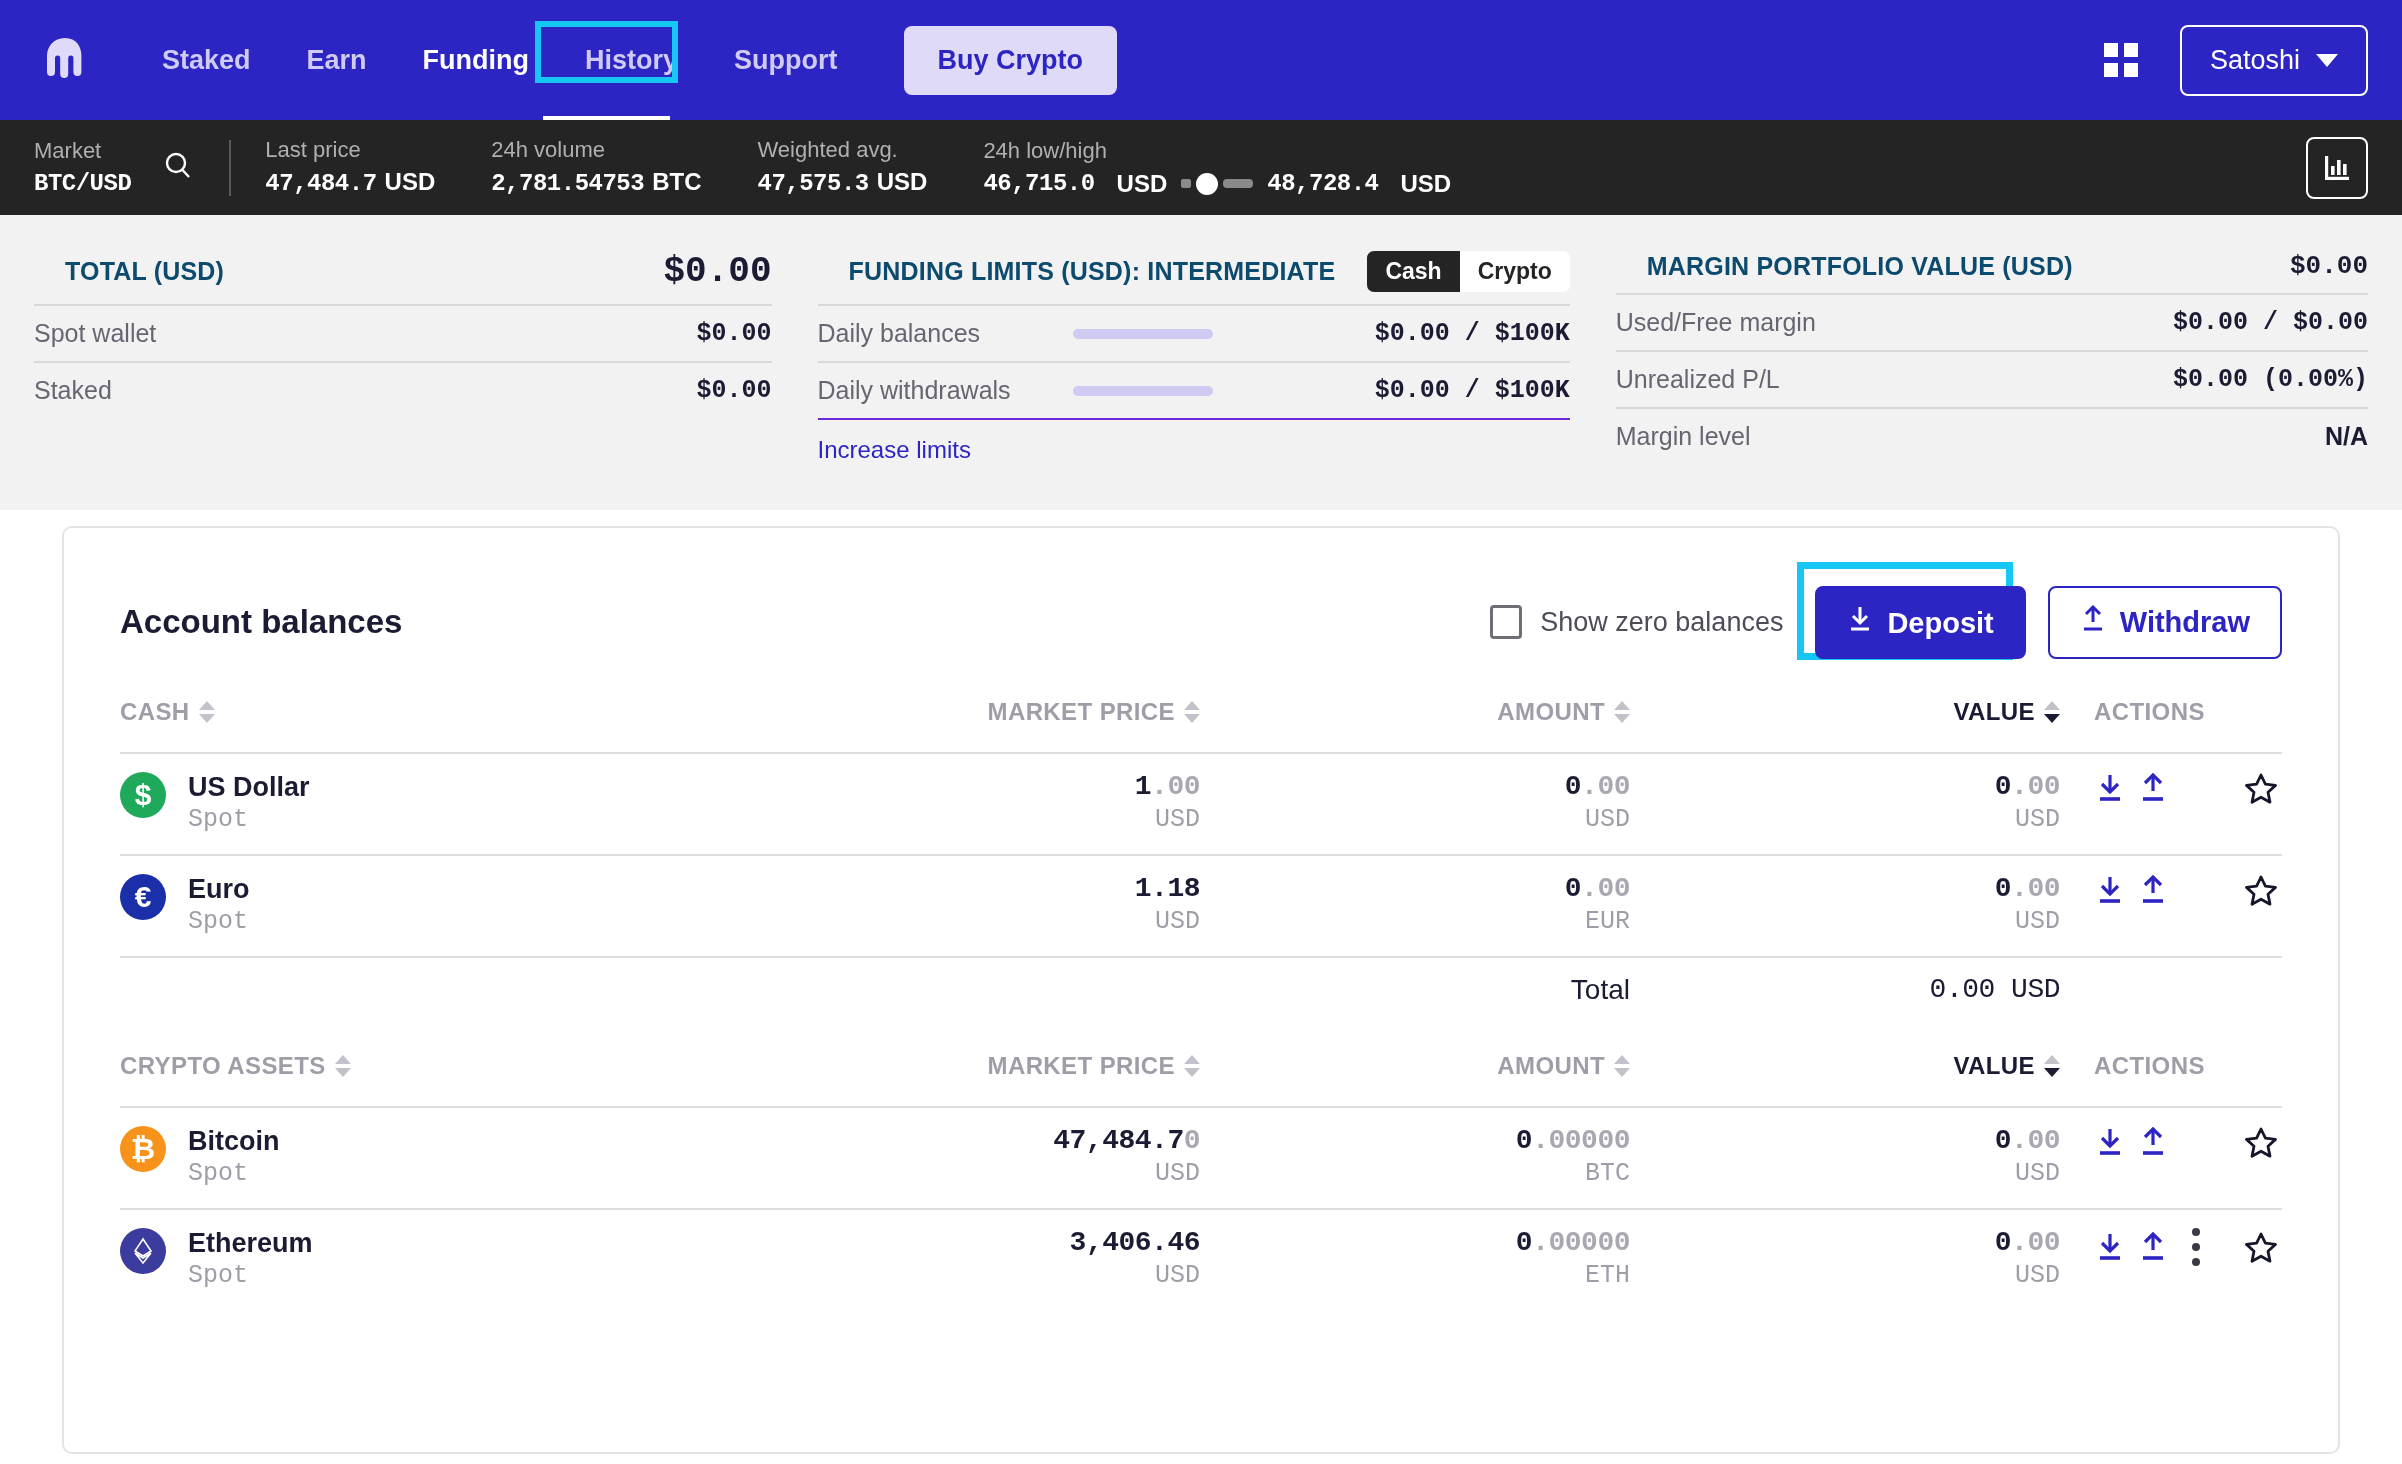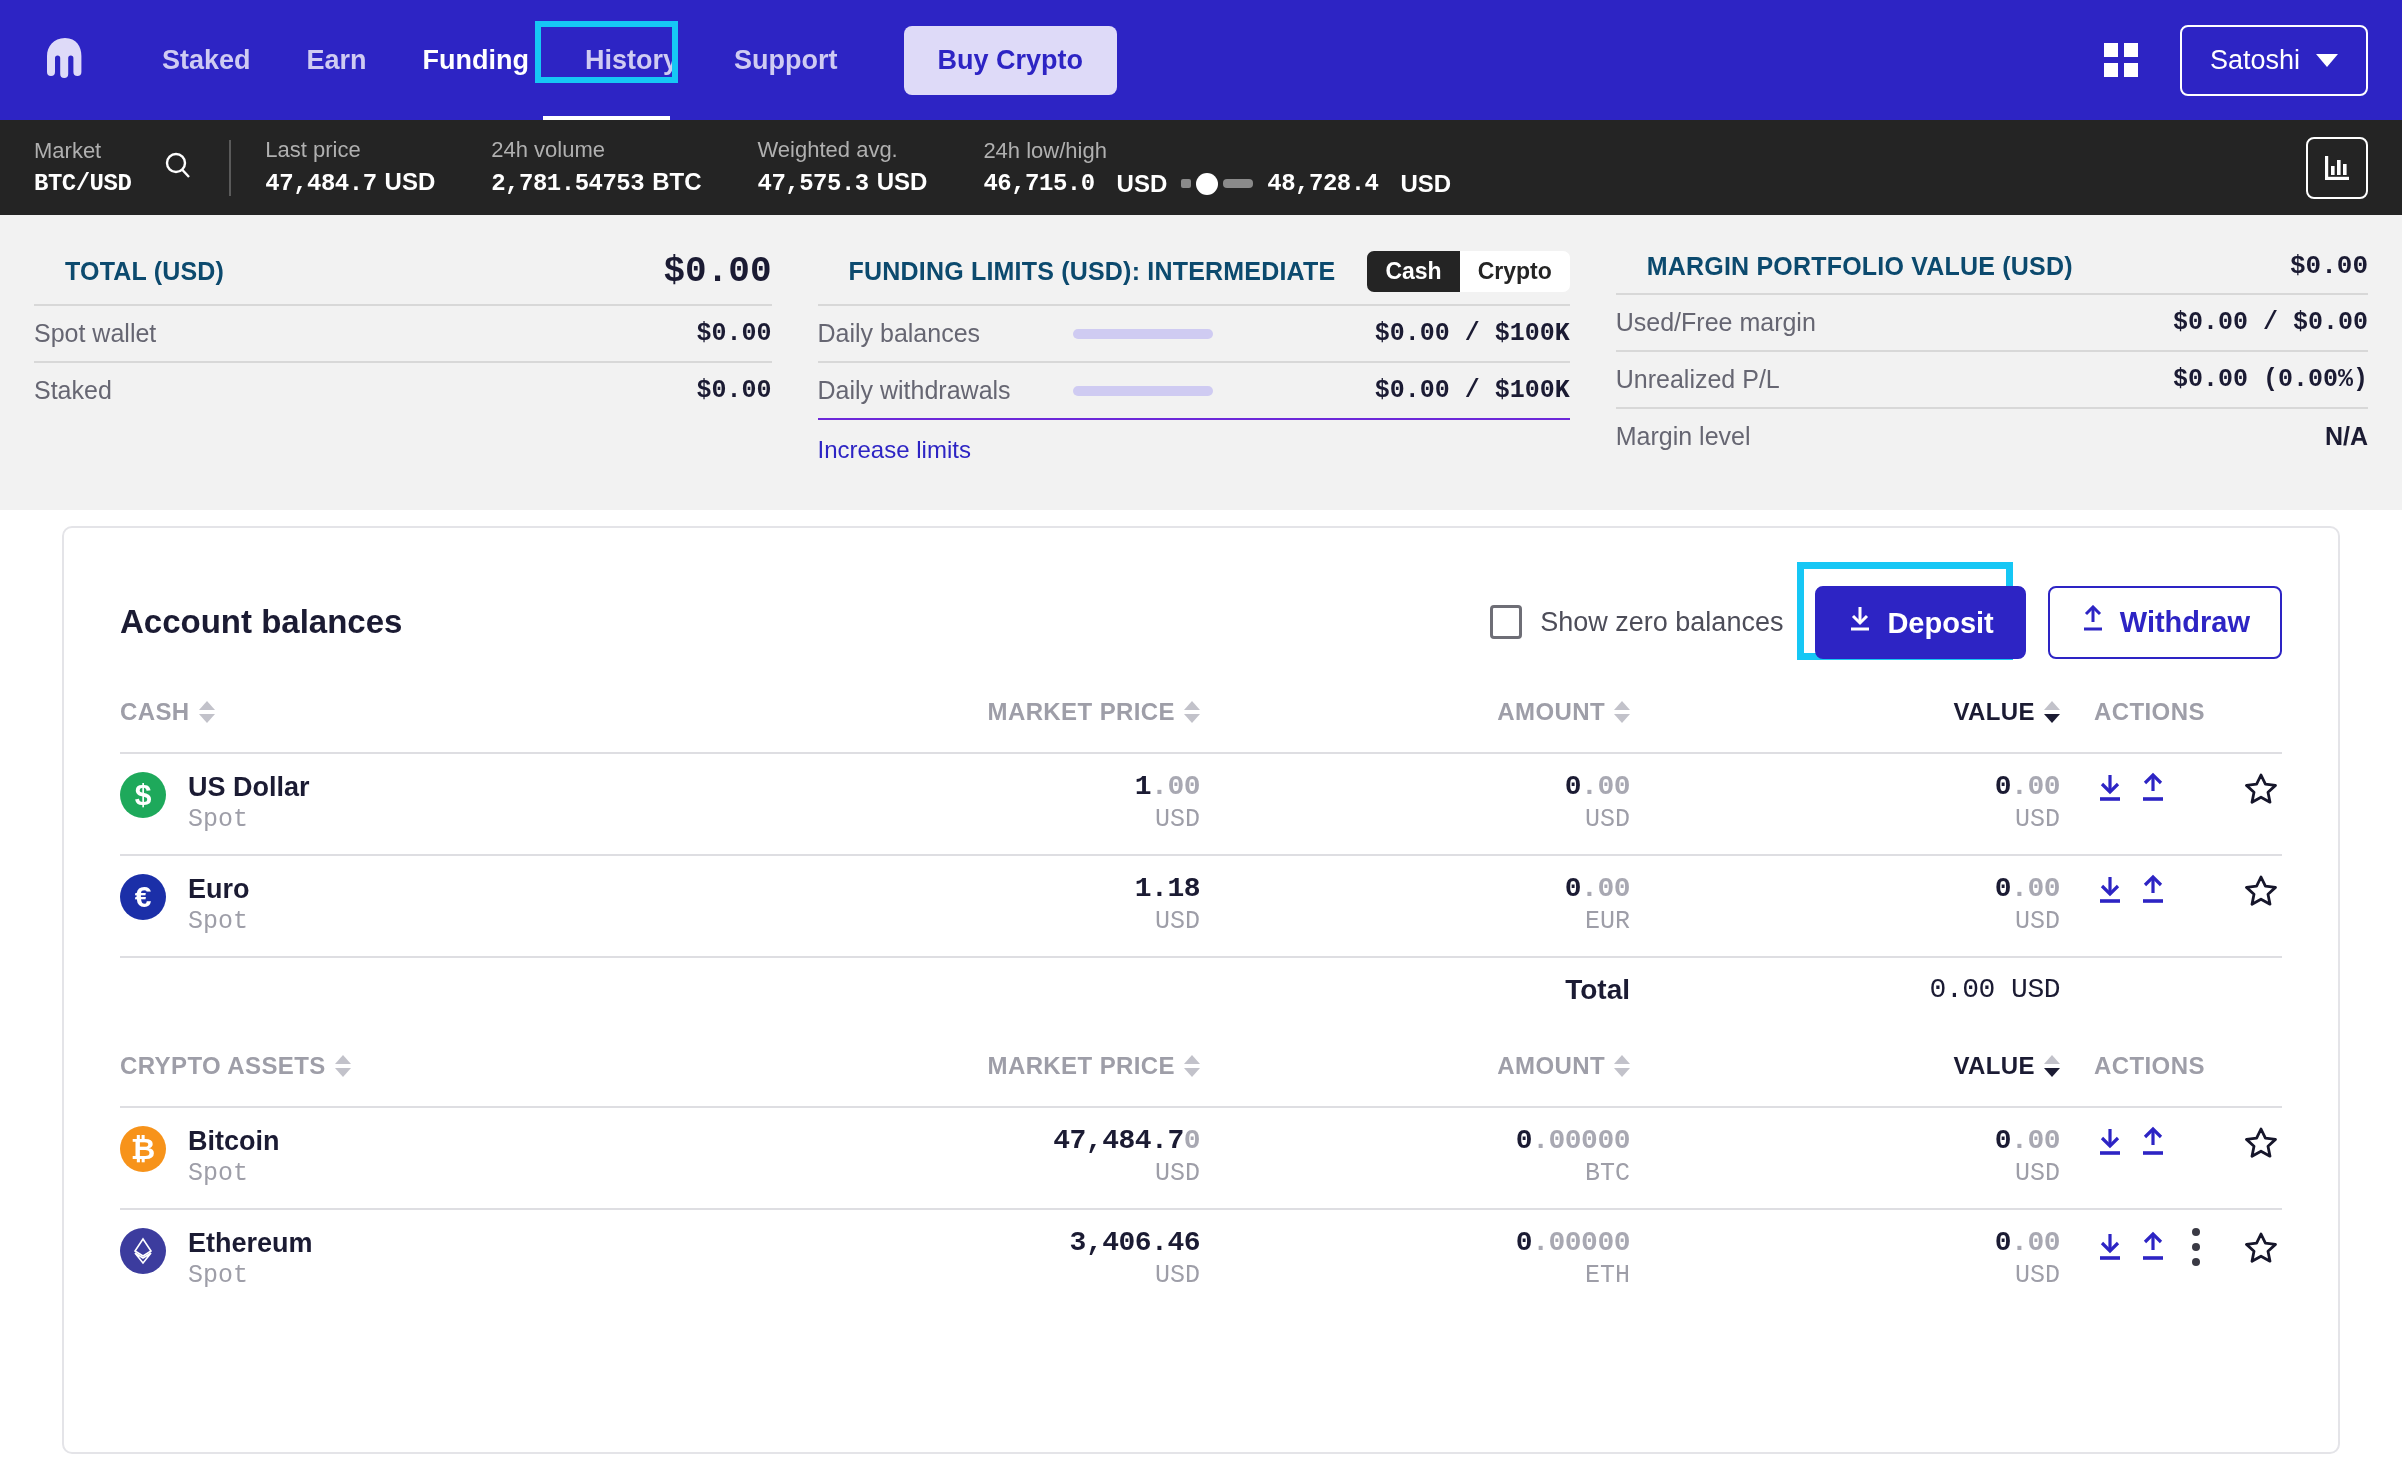--- a/index.html
+++ b/index.html
@@ -226,21 +226,21 @@
   .asset-name { font-size: 27px; font-weight: 700; color: #1B1B33; line-height: 34px; }
   .asset-sub { font-size: 25px; color: #9E9EA8; line-height: 32px; font-family: "Liberation Mono", monospace; }
   .num { text-align: right; font-family: "Liberation Mono", monospace; font-size: 28px; font-weight: 700; color: #1B1B33; line-height: 34px; letter-spacing: -0.5px; }
   .num .dim { color: #A8A8B2; }
   .unit { text-align: right; font-size: 25px; color: #9E9EA8; line-height: 32px; font-family: "Liberation Mono", monospace; }
   .actions-cell { text-align: left; }
   .act-row { display: flex; align-items: center; gap: 0; padding-top: 2px; }
   .act { width: 60px; display: flex; justify-content: center; cursor: pointer; }
   .act.star { margin-left: 22px; }
   .total-row td { border-top: 2px solid #DEDEE2; padding: 30px 0 34px 0; }
-  .total-lbl { text-align: right; font-size: 28px; font-weight: 700; color: #1B1B33; }
+  .total-lbl { text-align: right; font-size: 28px; font-weight: 400; color: #1B1B33; }
   .total-val { text-align: right; font-size: 28px; font-weight: 400; color: #1B1B33; font-family: "Liberation Mono", monospace; letter-spacing: -0.5px; }
   .dots { display: flex; flex-direction: column; gap: 7px; align-items: center; }
   .dots i { width: 8px; height: 8px; border-radius: 50%; background: #3A3A44; display: block; }
 </style>
 </head>
 <body>
 
 <div class="page">
 
   <div class="topnav">

